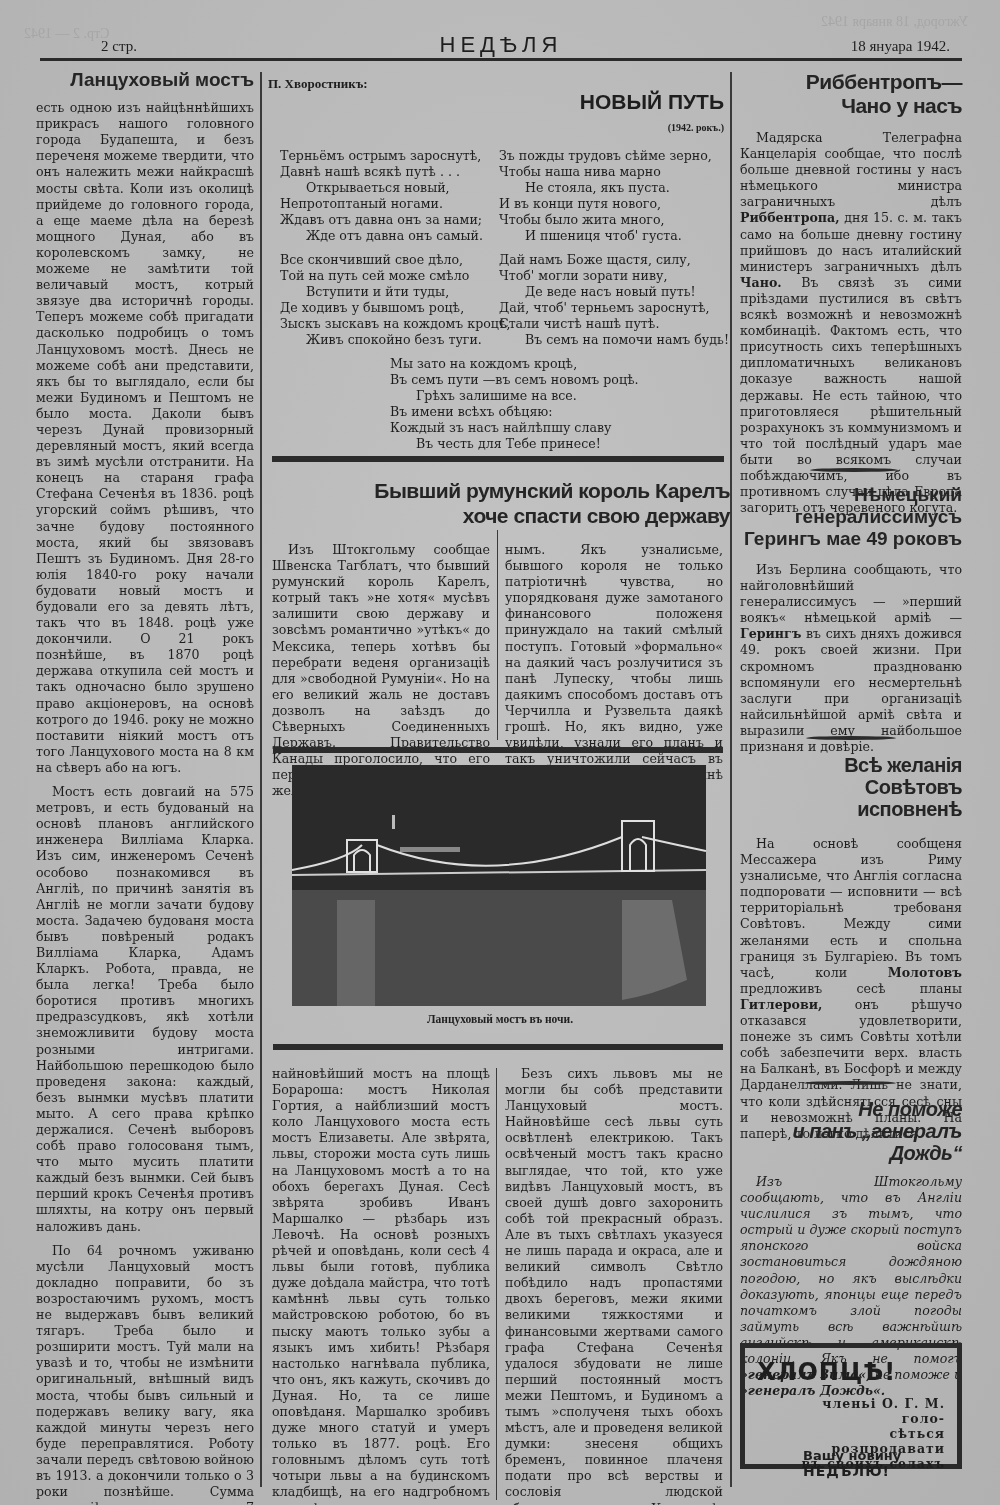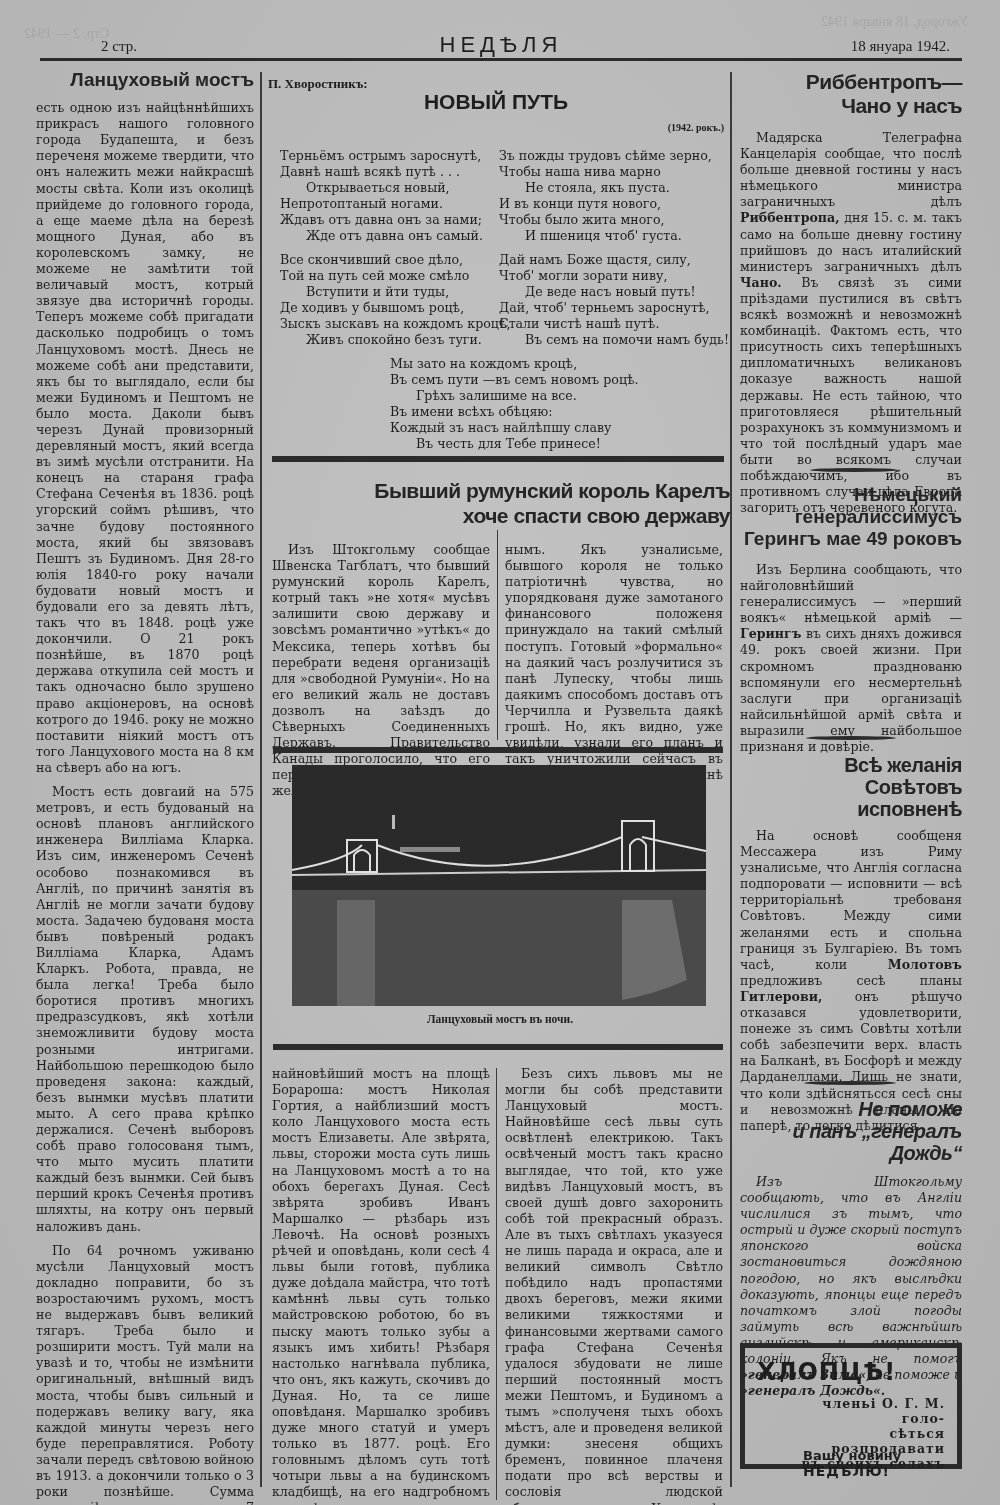--- a/index.html
+++ b/index.html
@@ -22,21 +22,21 @@
   .col { position: absolute; font-size: 12.6px; line-height: 16.1px; text-align: justify; font-family: "DejaVu Serif", serif; }
   .col p { margin: 8px 0 6px 0; text-indent: 16px; hyphens: auto; }
   .vrule { position: absolute; width: 2px; background: #3a3a3a; }
   .hbar { position: absolute; height: 6px; background: #2b2b2b; }
   .orn { position: absolute; height: 4px; background: #2b2b2b; border-radius: 50%; }
 
   h1.head { margin: 0; text-align: right; font-family: "Liberation Sans", sans-serif; font-weight: bold; color: #252525; }
   .heavy { font-family: "DejaVu Sans", sans-serif; font-weight: bold; letter-spacing: -0.5px; }
 
   .poem-author { position: absolute; left: 268px; top: 76px; font-size: 13px; font-weight: bold; font-family: "Liberation Serif", serif; }
-  .poem-title { position: absolute; left: 268px; width: 456px; top: 90px; text-align: center; font-size: 21px; font-weight: bold; font-family: "Liberation Sans", sans-serif; }
+  .poem-title { position: absolute; left: 268px; width: 456px; top: 90px; text-align: right; font-size: 21px; font-weight: bold; font-family: "Liberation Sans", sans-serif; }
   .poem-sub { position: absolute; left: 268px; width: 456px; top: 122px; text-align: right; font-size: 10px; font-weight: bold; font-family: "Liberation Serif", serif; }
   .stanza { position: absolute; font-size: 12.6px; line-height: 16px; font-family: "DejaVu Serif", serif; }
   .stanza div { white-space: nowrap; }
   .stanza .ind { padding-left: 26px; }
 
   .photo { position: absolute; left: 292px; top: 765px; width: 414px; height: 241px; background: #2f2f2f; overflow: hidden; }
   .caption { position: absolute; left: 270px; width: 460px; top: 1013px; text-align: center; font-size: 11.5px; font-weight: bold; font-family: "Liberation Serif", serif; }
 
   .ad { position: absolute; left: 740px; top: 1343px; width: 222px; height: 126px; border: 5px solid #2a2a2a; box-sizing: border-box; }
   .ad .big { position: absolute; left: 12px; top: 10px; font-size: 24px; font-weight: bold; font-family: "DejaVu Sans", sans-serif; letter-spacing: 1px; }
@@ -176,21 +176,21 @@
   <div class="orn" style="left:810px;top:468px;width:88px;"></div>
 
   <div class="col" style="left:740px;top:484px;width:222px;">
     <h1 class="head" style="font-size:19px;line-height:22px;margin-bottom:12px;">Нѣмецький генералиссимусъ Герингъ мае 49 роковъ</h1>
     <p class="rich"><span>Изъ Берлина сообщають, что найголовнѣйший генералиссимусъ — »перший воякъ« нѣмецькой армiѣ — </span><b>Герингъ</b><span> въ сихъ дняхъ дожився 49. рокъ своей жизни. При скромномъ празднованю вспомянули его несмертельнѣ заслуги при организацiѣ найсильнѣйшой армiѣ свѣта и выразили ему найбольшое признаня и довѣріе.</span></p>
   </div>
 
   <div class="orn" style="left:806px;top:736px;width:90px;"></div>
 
   <div class="col" style="left:740px;top:754px;width:222px;">
-    <h1 class="head heavy" style="font-size:20px;line-height:22px;margin-bottom:8px;">
+    <h1 class="head heavy" style="font-size:20px;line-height:22px;margin-bottom:16px;">
       <span>Всѣ желанія</span><br>
       <span>Совѣтовъ</span><br>
       <span>исповненѣ</span>
     </h1>
     <p class="rich"><span>На основѣ сообщеня Мессажера изъ Риму узналисьме, что Англія согласна подпоровати — исповнити — всѣ территоріальнѣ требованя Совѣтовъ. Между сими желанями есть и спольна границя зъ Булгаріею. Въ томъ часѣ, коли </span><b>Молотовъ</b><span> предложивъ сесѣ планы </span><b>Гитлерови,</b><span> онъ рѣшучо отказався удовлетворити, понеже зъ симъ Совѣты хотѣли собѣ забезпечити верх. власть на Балканѣ, въ Босфорѣ и между Дарданеллами. Лишь не знати, что коли здѣйснятьсся сесѣ сны и невозможнѣ планы. На паперѣ, то легко дѣлитися.</span></p>
   </div>
 
   <div class="orn" style="left:804px;top:1081px;width:92px;"></div>
 
   <div class="col" style="left:740px;top:1098px;width:222px;font-style:italic;">

